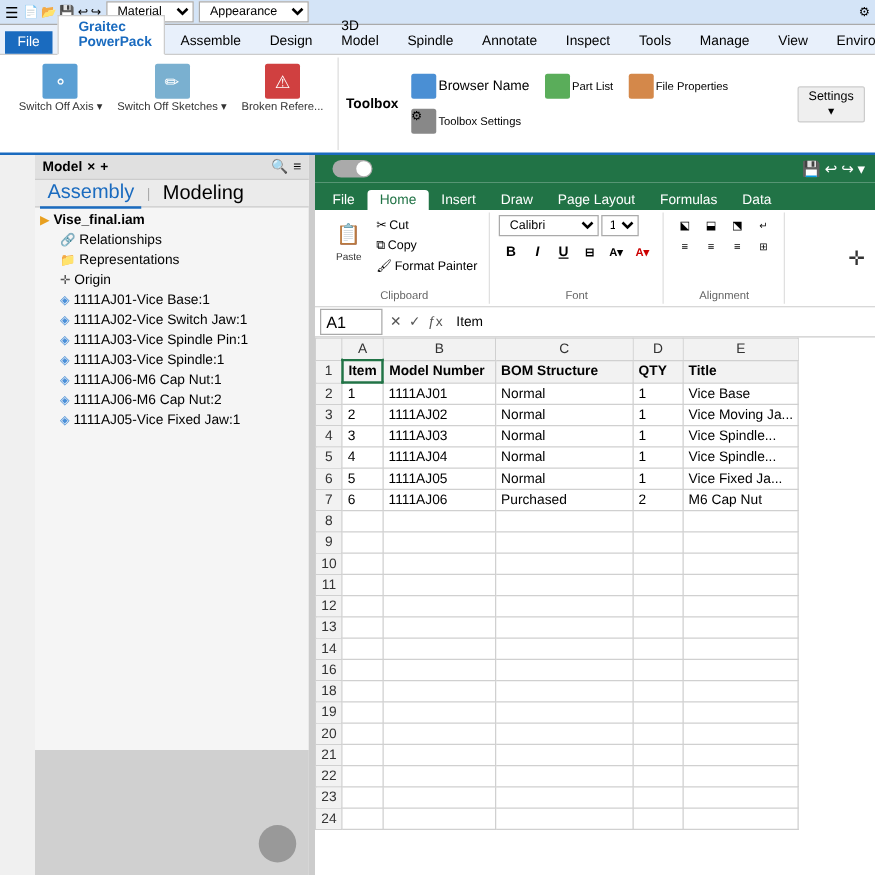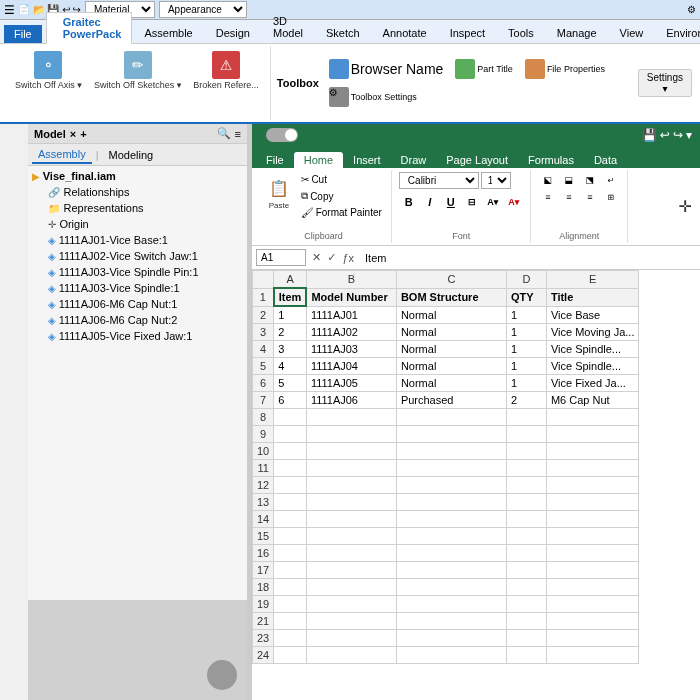--- a/index.html
+++ b/index.html
@@ -36,21 +36,21 @@
     .align-btn { width: 20px; height: 16px; border: 1px solid transparent; background: white; cursor: pointer; font-size: 9px; display: flex; align-items: center; justify-content: center; }
 
     
     .main-area { display: flex; height: calc(700px - 20px - 24px - 80px); padding-left: 28px; }
 
     
     .left-panel { width: 220px; background: #f5f5f5; border-right: 1px solid #ccc; display: flex; flex-direction: column; }
     .panel-header { height: 20px; background: #e0e0e0; border-bottom: 1px solid #ccc; display: flex; align-items: center; padding: 0 6px; font-size: 11px; font-weight: bold; }
     .panel-header-right { display: flex; align-items: center; gap: 4px; margin-left: auto; }
     .panel-tabs { height: 22px; background: #ebebeb; border-bottom: 1px solid #ccc; display: flex; align-items: center; padding: 0 4px; gap: 4px; }
-    .panel-tab { font-size: 11px; padding: 2px 6px; cursor: pointer; }
+    .panel-tab { font-size: 16px; padding: 2px 6px; cursor: pointer; }
     .panel-tab.active { color: #1a6bbf; border-bottom: 2px solid #1a6bbf; }
     .tree-content { overflow-y: auto; flex: 1; padding: 2px 0; }
     .tree-item { display: flex; align-items: center; padding: 2px 4px; cursor: pointer; font-size: 11px; }
     .tree-indent { margin-left: 16px; }
     .tree-icon { font-size: 10px; margin-right: 3px; color: #555; }
     .tree-folder { color: #e8a020; }
     .divider-vertical { width: 4px; background: #ccc; cursor: col-resize; }
 
     
     .right-panel { flex: 1; background: white; display: flex; flex-direction: column; overflow: hidden; }
@@ -72,21 +72,21 @@
     .excel-ribbon-group-label { font-size: 9px; color: #666; margin-top: auto; text-align: center; }
     .excel-ribbon-content { display: flex; gap: 2px; flex: 1; align-items: flex-start; }
     .xl-btn-lg { display: flex; flex-direction: column; align-items: center; cursor: pointer; padding: 2px 3px; border: 1px solid transparent; border-radius: 2px; }
     .xl-btn-lg .xl-icon { width: 26px; height: 26px; display: flex; align-items: center; justify-content: center; font-size: 16px; }
     .xl-btn-lg .xl-label { font-size: 8px; color: #333; }
     .xl-btn-sm { display: flex; align-items: center; gap: 2px; cursor: pointer; padding: 1px 2px; border: 1px solid transparent; border-radius: 2px; font-size: 10px; }
     .xl-col { display: flex; flex-direction: column; gap: 1px; }
 
     
     .formula-bar { height: 24px; border-bottom: 1px solid #ccc; display: flex; align-items: center; padding: 0 4px; gap: 4px; background: white; }
-    .cell-ref { width: 50px; border: 1px solid #aaa; padding: 2px 4px; font-size: 10px; background: white; }
+    .cell-ref { width: 50px; border: 1px solid #aaa; padding: 2px 4px; font-size: 13px; background: white; }
     .formula-dividers { display: flex; gap: 2px; align-items: center; }
     .formula-btn { font-size: 11px; cursor: pointer; padding: 0 2px; color: #555; }
     .formula-input { flex: 1; border: 1px solid transparent; padding: 2px 4px; font-size: 11px; }
 
     
     .spreadsheet { flex: 1; overflow: hidden; display: flex; flex-direction: column; }
     .spreadsheet-inner { flex: 1; overflow: auto; }
     table { border-collapse: collapse; font-size: 11px; }
     .col-header { background: #f2f2f2; border: 1px solid #d0d0d0; text-align: center; padding: 2px 4px; min-width: 20px; font-weight: normal; color: #333; position: sticky; top: 0; z-index: 2; }
     .row-header { background: #f2f2f2; border: 1px solid #d0d0d0; text-align: center; padding: 2px 4px; width: 20px; color: #333; position: sticky; left: 0; z-index: 1; }
@@ -122,21 +122,21 @@
     <span>⚙</span>
   </span>
 </div>
 
 <div class="ribbon-tabs">
   <div class="ribbon-tab-left">File</div>
   <div class="ribbon-tab active">Graitec PowerPack</div>
   <div class="ribbon-tab">Assemble</div>
   <div class="ribbon-tab">Design</div>
   <div class="ribbon-tab">3D Model</div>
-  <div class="ribbon-tab">Sketch</div>
+  <div class="ribbon-tab">Spindle</div>
   <div class="ribbon-tab">Annotate</div>
   <div class="ribbon-tab">Inspect</div>
   <div class="ribbon-tab">Tools</div>
   <div class="ribbon-tab">Manage</div>
   <div class="ribbon-tab">View</div>
   <div class="ribbon-tab">Environments</div>
 </div>
 
 <div class="ribbon">
   <div class="ribbon-group">
@@ -153,25 +153,25 @@
         <div class="icon" style="background:#d04040;">⚠</div>
         <div class="label">Broken Refere...</div>
       </div>
     </div>
   </div>
   <div style="flex:1; display:flex; align-items:center; padding:4px; gap:6px;">
     <div style="font-size:11px;font-weight:bold;">Toolbox</div>
     <div style="display:flex;gap:4px;flex-wrap:wrap;">
       <div class="ribbon-btn-small">
         <div style="width:20px;height:20px;background:#4a8fd4;border-radius:2px;"></div>
-        <span style="font-size:14px;">Browser Name</span>
+        <span style="font-size:11px;">Browser Name</span>
       </div>
       <div class="ribbon-btn-small">
         <div style="width:20px;height:20px;background:#5aad5a;border-radius:2px;"></div>
-        <span style="font-size:9px;">Part Title</span>
+        <span style="font-size:9px;">Part List</span>
       </div>
       <div class="ribbon-btn-small">
         <div style="width:20px;height:20px;background:#d4884a;border-radius:2px;"></div>
         <span style="font-size:9px;">File Properties</span>
       </div>
       <div class="ribbon-btn-small">
         <div style="width:20px;height:20px;background:#888;border-radius:2px;">⚙</div>
         <span style="font-size:9px;">Toolbox Settings</span>
       </div>
     </div>
@@ -479,61 +479,61 @@
               </tr>
               <tr>
                 <td class="row-header">14</td>
                 <td class="cell col-a"></td>
                 <td class="cell col-b"></td>
                 <td class="cell col-c"></td>
                 <td class="cell col-d"></td>
                 <td class="cell col-e"></td>
               </tr>
               <tr>
-                <td class="row-header">15</td>
-                <td class="cell col-a"></td>
-                <td class="cell col-b"></td>
-                <td class="cell col-c"></td>
-                <td class="cell col-d"></td>
-                <td class="cell col-e"></td>
-              </tr>
-              <tr>
                 <td class="row-header">16</td>
                 <td class="cell col-a"></td>
                 <td class="cell col-b"></td>
                 <td class="cell col-c"></td>
                 <td class="cell col-d"></td>
                 <td class="cell col-e"></td>
               </tr>
               <tr>
-                <td class="row-header">17</td>
-                <td class="cell col-a"></td>
-                <td class="cell col-b"></td>
-                <td class="cell col-c"></td>
-                <td class="cell col-d"></td>
-                <td class="cell col-e"></td>
-              </tr>
-              <tr>
                 <td class="row-header">18</td>
                 <td class="cell col-a"></td>
                 <td class="cell col-b"></td>
                 <td class="cell col-c"></td>
                 <td class="cell col-d"></td>
                 <td class="cell col-e"></td>
               </tr>
               <tr>
                 <td class="row-header">19</td>
                 <td class="cell col-a"></td>
                 <td class="cell col-b"></td>
                 <td class="cell col-c"></td>
                 <td class="cell col-d"></td>
                 <td class="cell col-e"></td>
               </tr>
               <tr>
+                <td class="row-header">20</td>
+                <td class="cell col-a"></td>
+                <td class="cell col-b"></td>
+                <td class="cell col-c"></td>
+                <td class="cell col-d"></td>
+                <td class="cell col-e"></td>
+              </tr>
+              <tr>
                 <td class="row-header">21</td>
+                <td class="cell col-a"></td>
+                <td class="cell col-b"></td>
+                <td class="cell col-c"></td>
+                <td class="cell col-d"></td>
+                <td class="cell col-e"></td>
+              </tr>
+              <tr>
+                <td class="row-header">22</td>
                 <td class="cell col-a"></td>
                 <td class="cell col-b"></td>
                 <td class="cell col-c"></td>
                 <td class="cell col-d"></td>
                 <td class="cell col-e"></td>
               </tr>
               <tr>
                 <td class="row-header">23</td>
                 <td class="cell col-a"></td>
                 <td class="cell col-b"></td>

